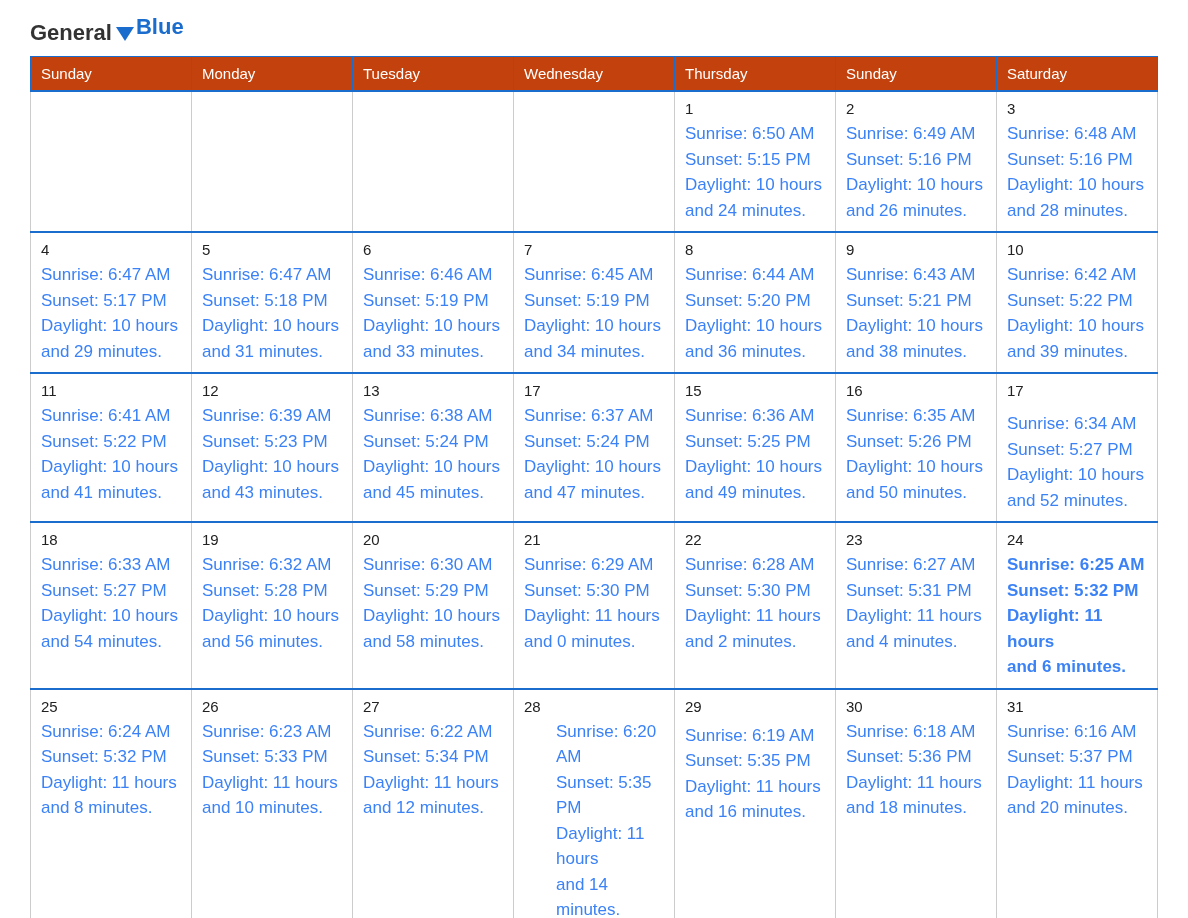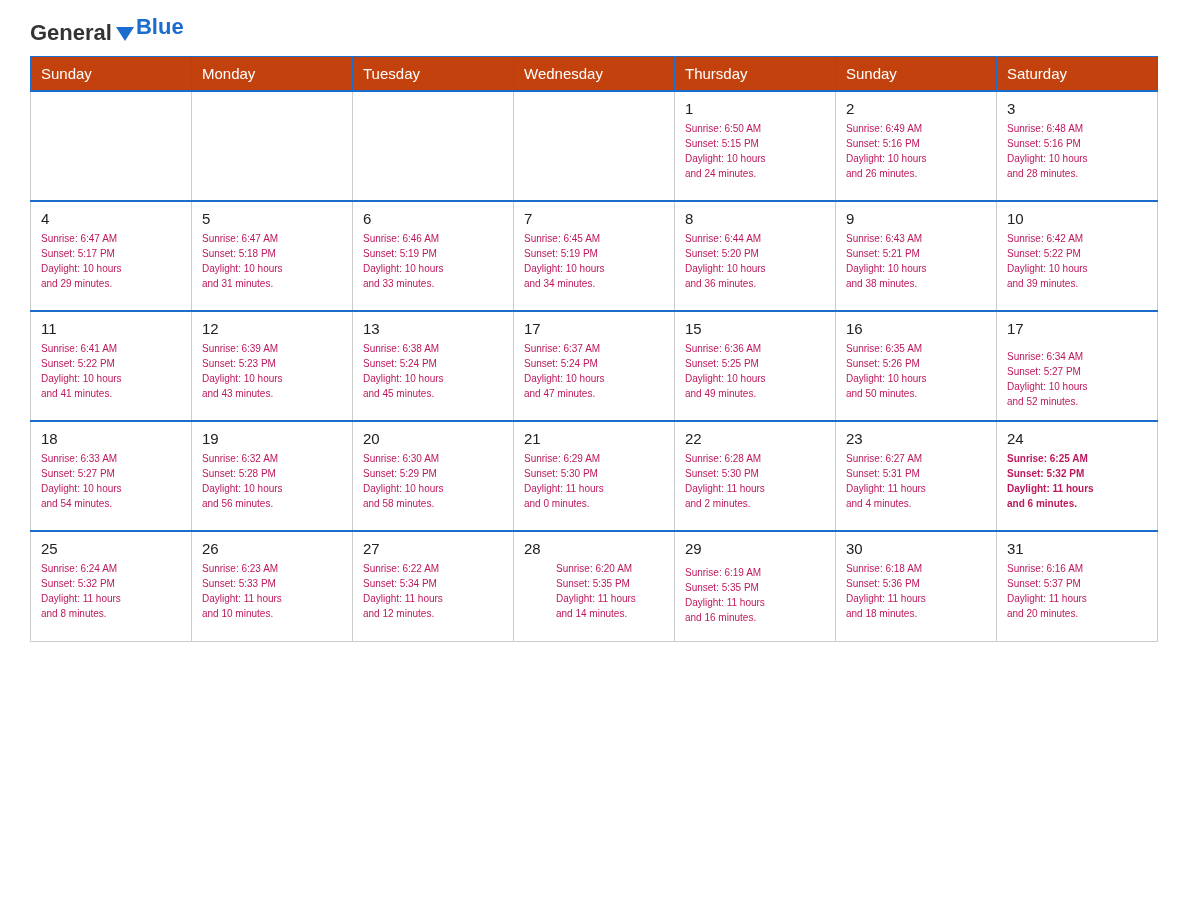--- a/index.html
+++ b/index.html
@@ -68,22 +68,22 @@
       border-top: 2px solid #1a6dcc;
     }
     .day-number {
       font-size: 15px;
       font-weight: normal;
       color: #222;
       display: block;
       margin-bottom: 4px;
     }
     .day-info {
-      font-size: 10px;
-      color: #be185d;
+      font-size: 17px;
+      color: #3b82f6;
       line-height: 1.5;
     }
     .empty-cell {
       background: #fff;
     }
     .logo-container {
       display: flex;
       flex-direction: row;
       align-items: flex-start;
     }

